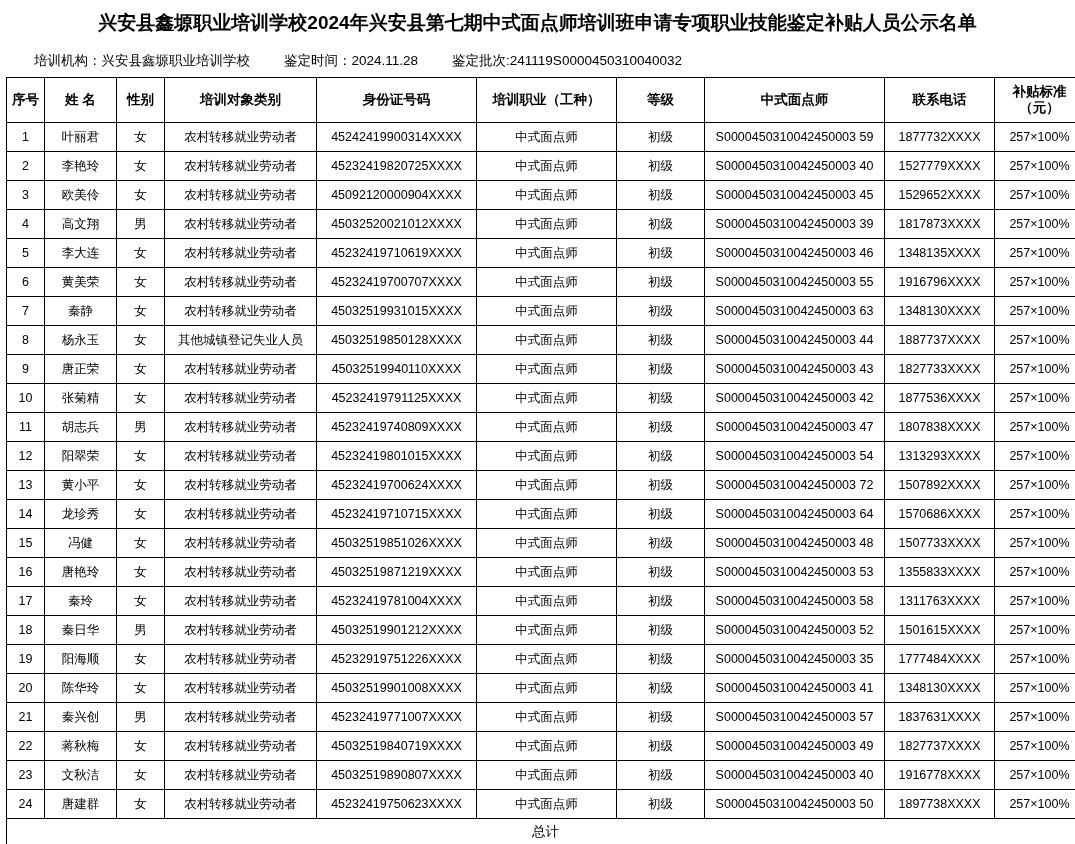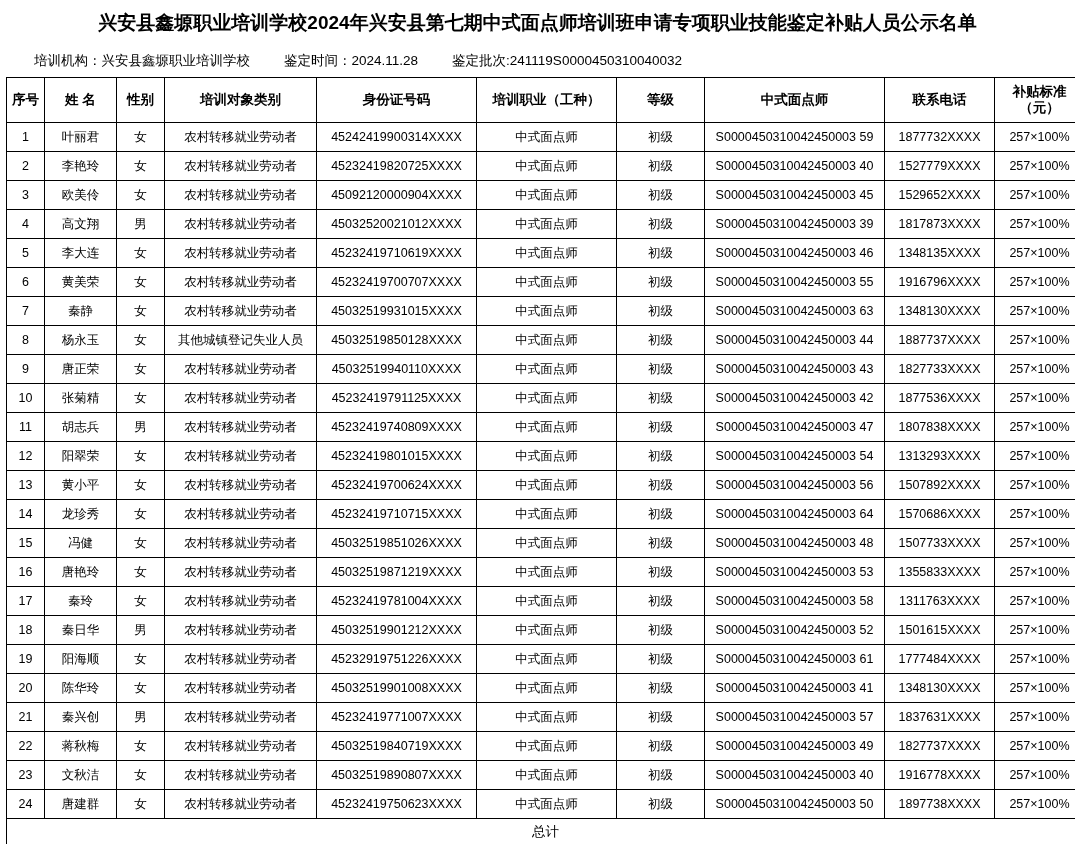--- a/index.html
+++ b/index.html
@@ -281,21 +281,21 @@
           <td class="cell-std">257×100%</td>
         </tr>
         <tr>
           <td class="cell-seq">13</td>
           <td class="cell-name">黄小平</td>
           <td class="cell-sex">女</td>
           <td class="cell-type">农村转移就业劳动者</td>
           <td class="cell-id">45232419700624XXXX</td>
           <td class="cell-job">中式面点师</td>
           <td class="cell-level">初级</td>
-          <td class="cell-cert">S0000450310042450003 56</td>
+          <td class="cell-cert">S0000450310042450003 72</td>
           <td class="cell-phone">1507892XXXX</td>
           <td class="cell-std">257×100%</td>
         </tr>
         <tr>
           <td class="cell-seq">14</td>
           <td class="cell-name">龙珍秀</td>
           <td class="cell-sex">女</td>
           <td class="cell-type">农村转移就业劳动者</td>
           <td class="cell-id">45232419710715XXXX</td>
           <td class="cell-job">中式面点师</td>
@@ -353,21 +353,21 @@
           <td class="cell-std">257×100%</td>
         </tr>
         <tr>
           <td class="cell-seq">19</td>
           <td class="cell-name">阳海顺</td>
           <td class="cell-sex">女</td>
           <td class="cell-type">农村转移就业劳动者</td>
           <td class="cell-id">45232919751226XXXX</td>
           <td class="cell-job">中式面点师</td>
           <td class="cell-level">初级</td>
-          <td class="cell-cert">S0000450310042450003 61</td>
+          <td class="cell-cert">S0000450310042450003 35</td>
           <td class="cell-phone">1777484XXXX</td>
           <td class="cell-std">257×100%</td>
         </tr>
         <tr>
           <td class="cell-seq">20</td>
           <td class="cell-name">陈华玲</td>
           <td class="cell-sex">女</td>
           <td class="cell-type">农村转移就业劳动者</td>
           <td class="cell-id">45032519901008XXXX</td>
           <td class="cell-job">中式面点师</td>

